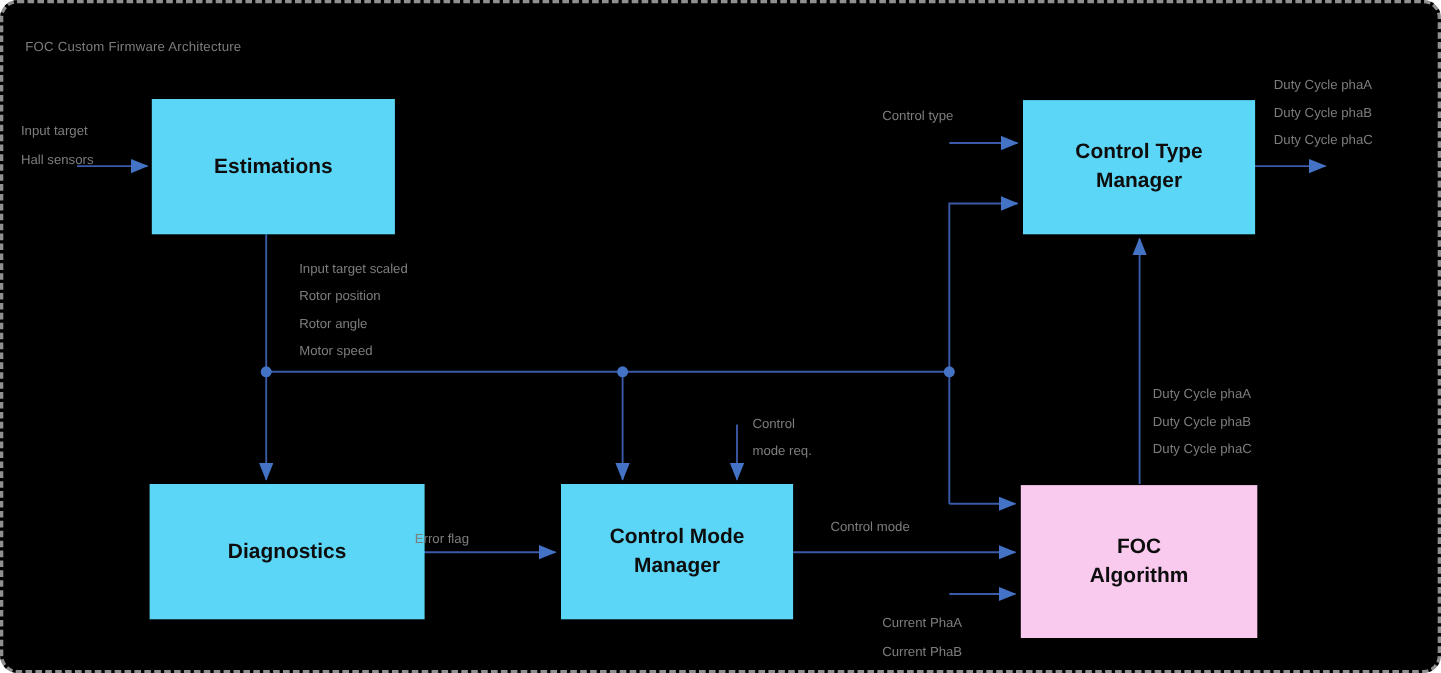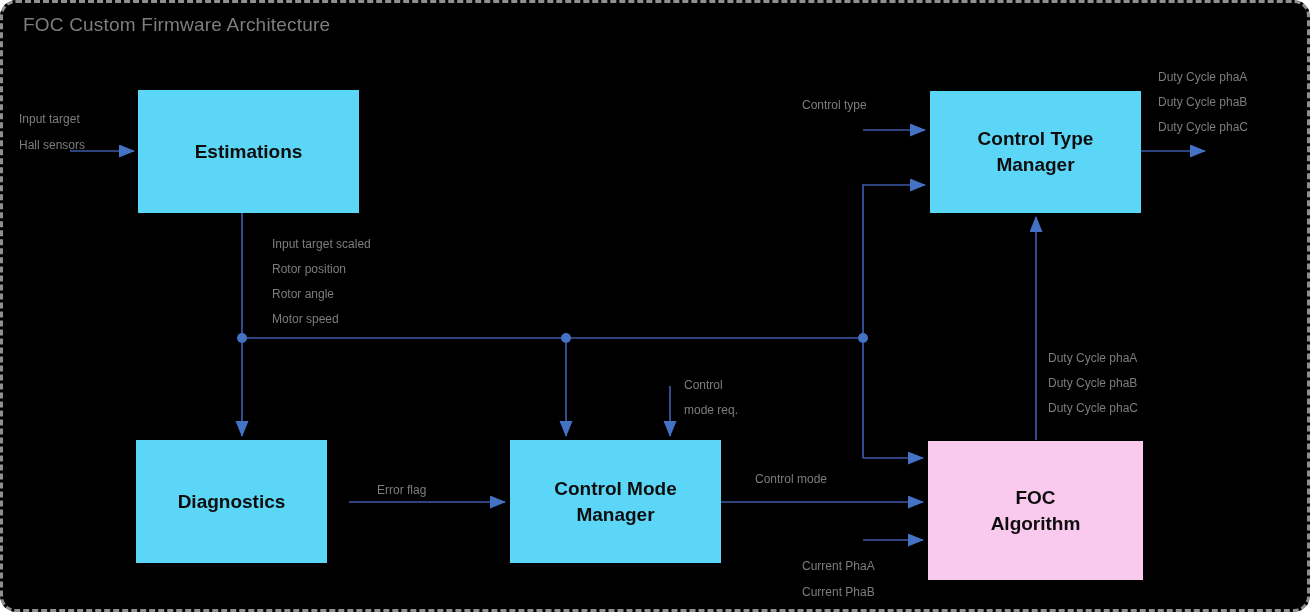--- a/index.html
+++ b/index.html
@@ -20,37 +20,37 @@
   }
   .canvas{
     position:relative;
     width:1310px;height:612px;
     background:var(--background);
     border:3px dashed var(--border);
     border-radius:16px;
     overflow:hidden;
   }
   .title{
-    position:absolute;left:20px;top:11px;
-    font-size:19px;color:var(--label);
+    position:absolute;left:20px;top:32px;
+    font-size:12px;color:var(--label);
     letter-spacing:0.2px;
   }
   svg.wires{position:absolute;left:0;top:0;width:1310px;height:612px;}
   .block{
     position:absolute;
     display:flex;align-items:center;justify-content:center;
     text-align:center;
     font-size:19px;font-weight:bold;color:var(--box-text);
     white-space:pre-line;line-height:26px;
   }
   .cyan{background:var(--box-cyan);}
   .pink{background:var(--box-pink);}
   .b-est {left:135px;top:87px; width:221px;height:123px;}
   .b-ctm {left:927px;top:88px; width:211px;height:122px;}
-  .b-diag{left:133px;top:437px;width:191px;height:123px;}
+  .b-diag{left:133px;top:437px;width:250px;height:123px;}
   .b-cmm {left:507px;top:437px;width:211px;height:123px;}
   .b-foc {left:925px;top:438px;width:215px;height:139px;}
   .lbl{
     position:absolute;
     color:var(--label);
     font-size:12px;line-height:25px;
     white-space:pre-line;
   }
   .l-inputs {left:16px;  top:87px; line-height:26px;margin-top:16px;}
   .l-estout {left:269px; top:229px;}

